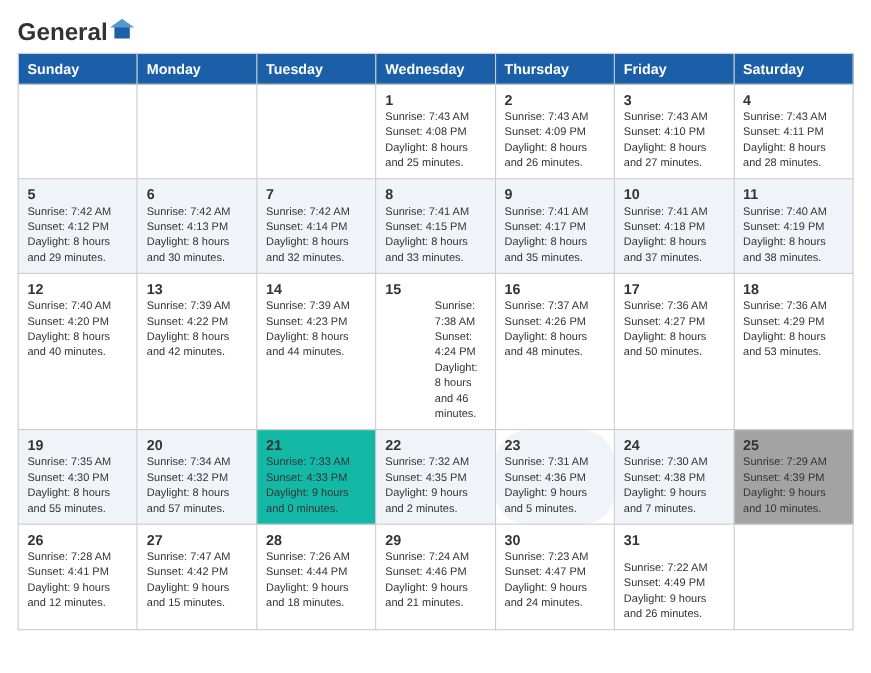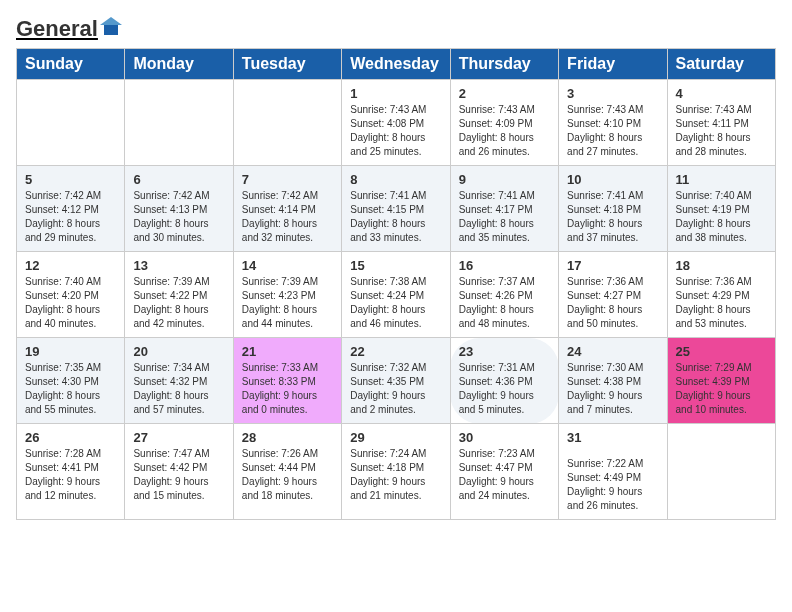--- a/index.html
+++ b/index.html
@@ -13,21 +13,20 @@
     .header {
       display: flex;
       justify-content: space-between;
       align-items: flex-start;
       margin-bottom: 10px;
     }
     .logo {
       display: flex;
       flex-direction: column;
       align-items: flex-start;
-      text-decoration: underline;
     }
     .title-block {
       text-align: right;
     }
     .month-title {
       font-size: 36px;
       font-weight: bold;
       color: #333;
       line-height: 1.1;
     }
@@ -39,21 +38,21 @@
     .calendar {
       width: 100%;
       border-collapse: collapse;
       border: 1px solid #ccc;
     }
     .calendar th {
       background-color: #1a5fa8;
       color: #fff;
       text-align: left;
       padding: 6px 8px;
-      font-size: 16px;
+      font-size: 13px;
       font-weight: bold;
       border: 1px solid #ccc;
     }
     .calendar td {
       vertical-align: top;
       padding: 6px 8px;
       font-size: 10.5px;
       color: #333;
       border: 1px solid #ccc;
       width: calc(100% / 7);
@@ -203,21 +202,21 @@
 Daylight: 8 hours and 42 minutes.</div>
         </td>
         <td>
           <span class="day-number">14</span>
           <div class="day-info" style="white-space: pre-line;">Sunrise: 7:39 AM
 Sunset: 4:23 PM
 Daylight: 8 hours and 44 minutes.</div>
         </td>
         <td>
           <span class="day-number">15</span>
-          <div class="day-info" style="white-space: pre-line;">Sunrise: 7:38 AM
+          <div class="day-info" style="white-space: pre-line; margin-left: 45px;">Sunrise: 7:38 AM
 Sunset: 4:24 PM
 Daylight: 8 hours and 46 minutes.</div>
         </td>
         <td>
           <span class="day-number">16</span>
           <div class="day-info" style="white-space: pre-line;">Sunrise: 7:37 AM
 Sunset: 4:26 PM
 Daylight: 8 hours and 48 minutes.</div>
         </td>
         <td>
@@ -239,45 +238,45 @@
           <div class="day-info" style="white-space: pre-line;">Sunrise: 7:35 AM
 Sunset: 4:30 PM
 Daylight: 8 hours and 55 minutes.</div>
         </td>
         <td style="background-color: rgb(240, 244, 248);">
           <span class="day-number">20</span>
           <div class="day-info" style="white-space: pre-line;">Sunrise: 7:34 AM
 Sunset: 4:32 PM
 Daylight: 8 hours and 57 minutes.</div>
         </td>
-        <td style="background-color: #f0abfc; margin-top: 32px;">
+        <td style="background-color: #14b8a6; margin-top: 32px;">
           <span class="day-number">21</span>
           <div class="day-info" style="white-space: pre-line;">Sunrise: 7:33 AM
-Sunset: 8:33 PM
+Sunset: 4:33 PM
 Daylight: 9 hours and 0 minutes.</div>
         </td>
         <td style="background-color: rgb(240, 244, 248);">
           <span class="day-number">22</span>
           <div class="day-info" style="white-space: pre-line;">Sunrise: 7:32 AM
 Sunset: 4:35 PM
 Daylight: 9 hours and 2 minutes.</div>
         </td>
         <td style="background-color: rgb(240, 244, 248); border-radius: 30px;">
           <span class="day-number">23</span>
           <div class="day-info" style="white-space: pre-line;">Sunrise: 7:31 AM
 Sunset: 4:36 PM
 Daylight: 9 hours and 5 minutes.</div>
         </td>
         <td style="background-color: rgb(240, 244, 248);">
           <span class="day-number">24</span>
           <div class="day-info" style="white-space: pre-line;">Sunrise: 7:30 AM
 Sunset: 4:38 PM
 Daylight: 9 hours and 7 minutes.</div>
         </td>
-        <td style="background-color: #ec4899;">
+        <td style="background-color: #a3a3a3;">
           <span class="day-number">25</span>
           <div class="day-info" style="white-space: pre-line;">Sunrise: 7:29 AM
 Sunset: 4:39 PM
 Daylight: 9 hours and 10 minutes.</div>
         </td>
       </tr>
       <tr>
         <td>
           <span class="day-number">26</span>
           <div class="day-info" style="white-space: pre-line;">Sunrise: 7:28 AM
@@ -292,21 +291,21 @@
         </td>
         <td>
           <span class="day-number">28</span>
           <div class="day-info" style="white-space: pre-line;">Sunrise: 7:26 AM
 Sunset: 4:44 PM
 Daylight: 9 hours and 18 minutes.</div>
         </td>
         <td>
           <span class="day-number">29</span>
           <div class="day-info" style="white-space: pre-line;">Sunrise: 7:24 AM
-Sunset: 4:18 PM
+Sunset: 4:46 PM
 Daylight: 9 hours and 21 minutes.</div>
         </td>
         <td>
           <span class="day-number">30</span>
           <div class="day-info" style="white-space: pre-line;">Sunrise: 7:23 AM
 Sunset: 4:47 PM
 Daylight: 9 hours and 24 minutes.</div>
         </td>
         <td>
           <span class="day-number">31</span>

